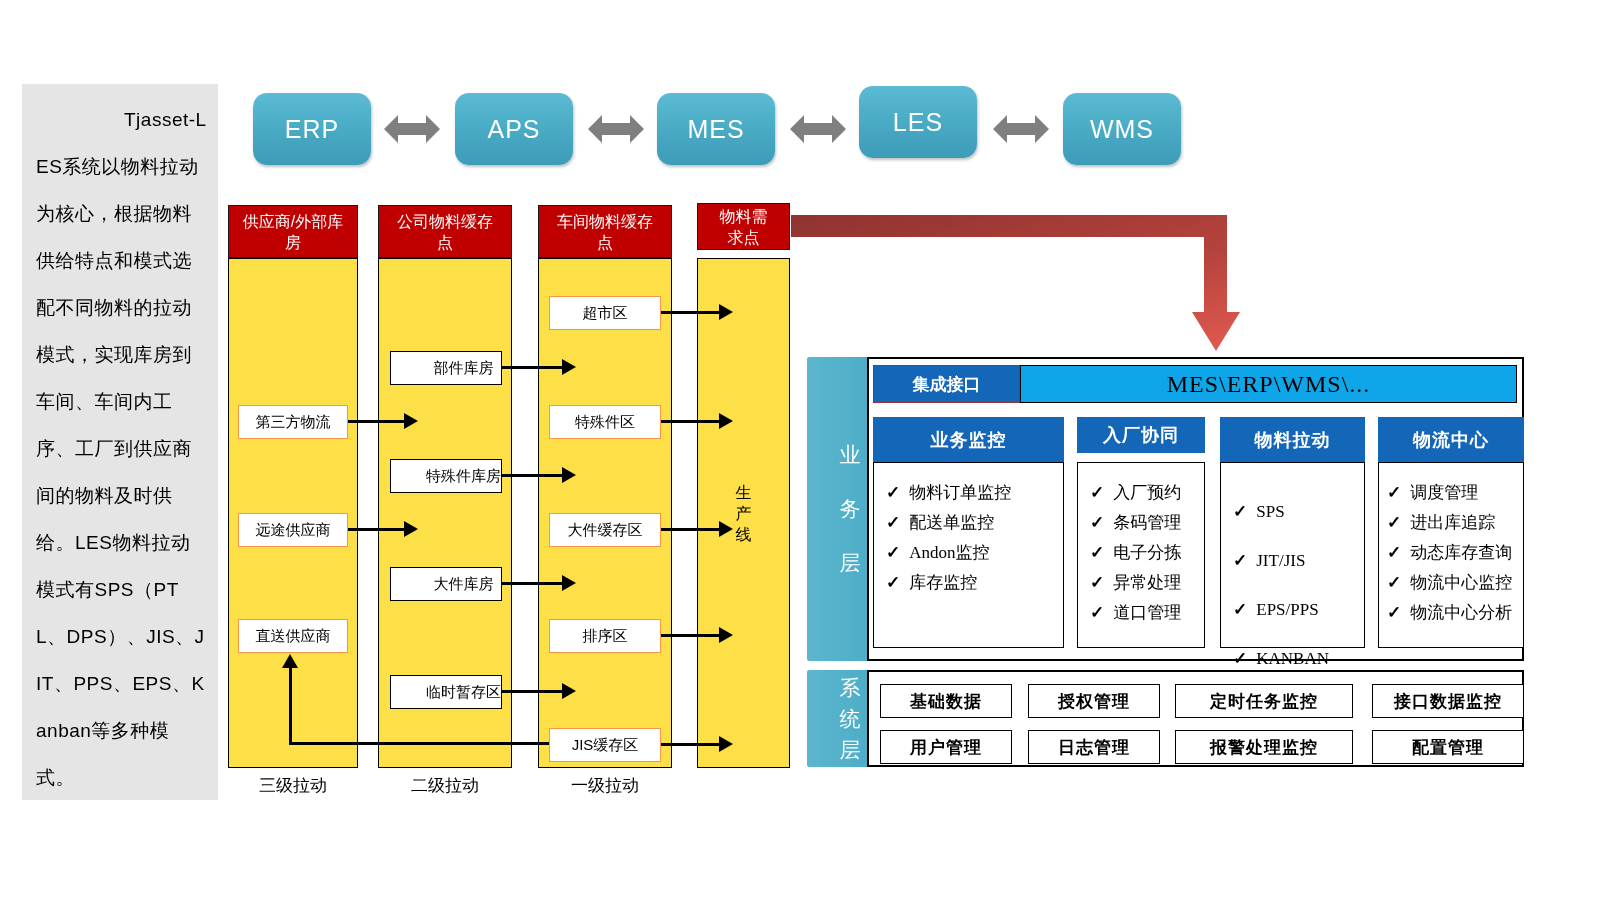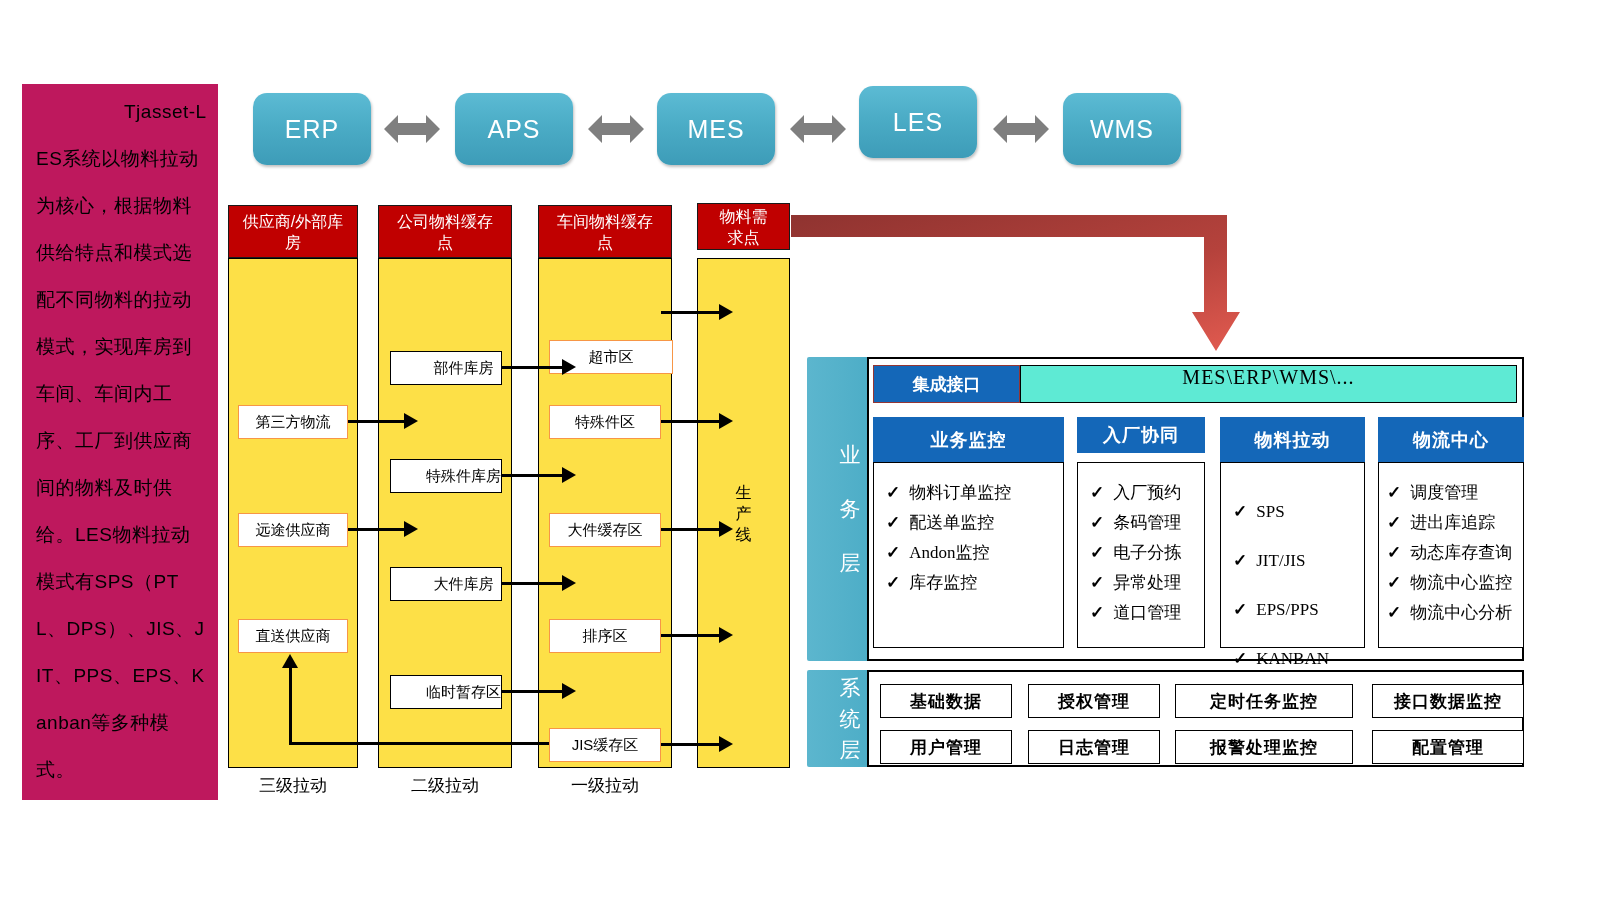--- a/index.html
+++ b/index.html
@@ -4,22 +4,22 @@
 <style>
   html,body{margin:0;padding:0;}
   body{
     width:1600px;height:900px;position:relative;background:#fff;
     font-family:"Liberation Sans","DejaVu Sans",sans-serif;color:#000;overflow:hidden;
   }
   .abs{position:absolute;}
 
   
   .sidebar{
-    left:22px;top:84px;width:196px;height:716px;background:#be185d;
-    box-sizing:border-box;padding:4px 10px 0 14px;
+    left:22px;top:84px;width:196px;height:716px;background:#e5e5e5;
+    box-sizing:border-box;padding:12px 10px 0 14px;
   }
   .sidebar p{
     margin:0;font-size:19px;line-height:47px;text-indent:88px;
     letter-spacing:.5px;word-break:break-all;
   }
 
   
   .sysbox{
     width:118px;height:72px;border-radius:14px;
     background:linear-gradient(180deg,#5cbbd4 0%,#4BACC6 45%,#3d9cb8 100%);
@@ -68,23 +68,23 @@
     display:flex;align-items:center;justify-content:center;border-radius:2px;padding-left:15px;
   }
   .layerlab span{width:22px;font-size:21px;line-height:54px;text-align:center;word-break:break-all;display:inline-block;}
   .layerlab.sys span{line-height:31px;}
   .panel{background:#fff;border:2px solid #000;box-sizing:border-box;}
   .intlabel{
     background:#1467B8;border:1.5px solid #943634;box-sizing:border-box;color:#fff;
     display:flex;align-items:center;justify-content:center;font-size:17px;font-weight:600;
   }
   .intvalue{
-    background:#5eead4;border:1.5px solid #000;box-sizing:border-box;
-    display:flex;align-items:flex-start;justify-content:center;
-    font-family:"Liberation Serif","DejaVu Serif",serif;font-size:20px;letter-spacing:1px;
+    background:#0ea5e9;border:1.5px solid #000;box-sizing:border-box;
+    display:flex;align-items:center;justify-content:center;
+    font-family:"Liberation Serif","DejaVu Serif",serif;font-size:24px;letter-spacing:1px;
   }
   .modhead{
     background:#1467B8;color:#fff;font-size:18px;font-weight:600;
     display:flex;align-items:center;justify-content:center;letter-spacing:1px;
   }
   .modlist{
     background:#fff;border:1.5px solid #000;box-sizing:border-box;
     padding:12px 0 0 12px;margin:0;list-style:none;
   }
   .modlist li{
@@ -171,21 +171,21 @@
 <div class="abs node black" style="left:390px;top:459px;width:112px;">
     <span>特殊件库房</span>
   </div>
 <div class="abs node black" style="left:390px;top:567px;width:112px;">
     <span>大件库房</span>
   </div>
 <div class="abs node black" style="left:390px;top:675px;width:112px;">
     <span>临时暂存区</span>
   </div>
 
-<div class="abs node orange" style="left:549px;top:296px;width:124px;margin-top:44px;">
+<div class="abs node orange" style="left:549px;top:296px;width:112px;">
     <span>超市区</span>
   </div>
 <div class="abs node orange" style="left:549px;top:405px;width:112px;">
     <span>特殊件区</span>
   </div>
 <div class="abs node orange" style="left:549px;top:513px;width:112px;">
     <span>大件缓存区</span>
   </div>
 <div class="abs node orange" style="left:549px;top:619px;width:112px;">
     <span>排序区</span>

